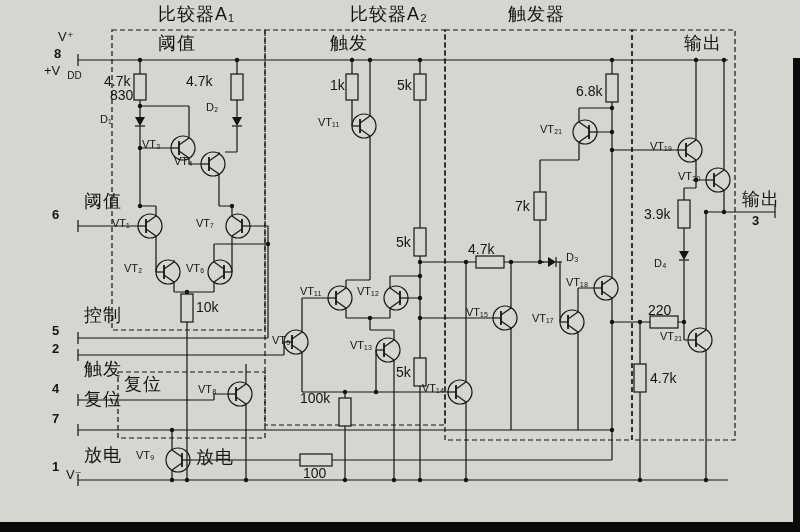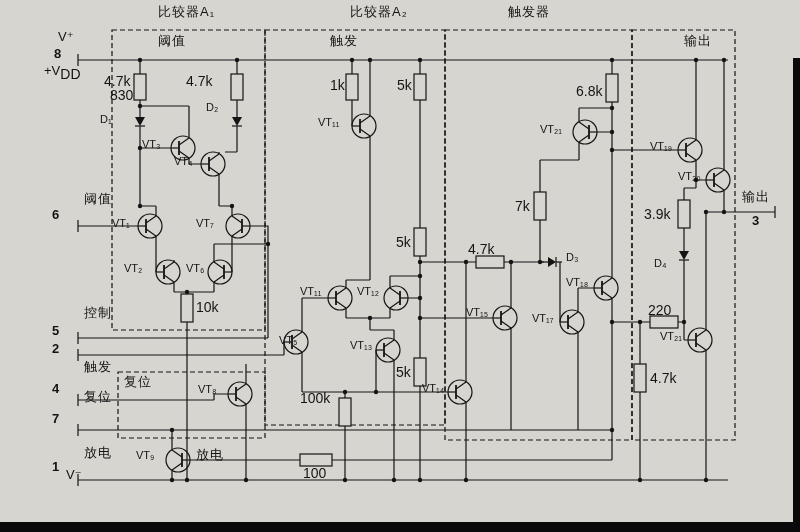--- a/index.html
+++ b/index.html
@@ -4,26 +4,26 @@
 <style>
   html,body{margin:0;padding:0;background:#b9b7b2;}
   .stage{
     position:relative;width:800px;height:532px;margin:0 auto;
     background:#d7d5d0;overflow:hidden;
     font-family:"Liberation Sans","DejaVu Sans",sans-serif;
     color:#141414;
   }
   .stage svg{position:absolute;left:0;top:0;}
   .lbl{position:absolute;white-space:nowrap;line-height:1;}
-  .zh{font-size:13px;letter-spacing:1px;}
+  .zh{font-size:18px;letter-spacing:1px;}
   .sym{font-size:13px;}
   .val{font-size:14px;}
   .tr{font-size:11px;}
   .pin-num{font-size:13px;font-weight:700;}
-  sub{font-size:14px;}
+  sub{font-size:10px;margin-left:7px;}
 </style>
 </head>
 <body>
 
 <div class="stage">
 
   <svg width="800" height="532" viewBox="0 0 800 532">
     <defs>
       <g id="sym-npn" stroke="#141414" stroke-width="1.2" fill="none">
         <circle r="12"></circle>
@@ -203,21 +203,21 @@
   <span class="lbl val" style="left:515px;top:199px">7k</span>
   <span class="lbl val" style="left:468px;top:242px">4.7k</span>
   <span class="lbl val" style="left:644px;top:207px">3.9k</span>
   <span class="lbl val" style="left:648px;top:303px">220</span>
   <span class="lbl val" style="left:650px;top:371px">4.7k</span>
 
   <span class="lbl tr" style="left:112px;top:218px">VT₁</span>
   <span class="lbl tr" style="left:124px;top:263px">VT₂</span>
   <span class="lbl tr" style="left:142px;top:139px">VT₃</span>
   <span class="lbl tr" style="left:174px;top:156px">VT₄</span>
-  <span class="lbl tr" style="left:279px;top:335px">VT₅</span>
+  <span class="lbl tr" style="left:272px;top:335px">VT₅</span>
   <span class="lbl tr" style="left:186px;top:263px">VT₆</span>
   <span class="lbl tr" style="left:196px;top:218px">VT₇</span>
   <span class="lbl tr" style="left:198px;top:384px">VT₈</span>
   <span class="lbl tr" style="left:136px;top:450px">VT₉</span>
   <span class="lbl tr" style="left:318px;top:117px">VT₁₁</span>
   <span class="lbl tr" style="left:300px;top:286px">VT₁₁</span>
   <span class="lbl tr" style="left:357px;top:286px">VT₁₂</span>
   <span class="lbl tr" style="left:350px;top:340px">VT₁₃</span>
   <span class="lbl tr" style="left:422px;top:383px">VT₁₄</span>
   <span class="lbl tr" style="left:466px;top:307px">VT₁₅</span>

